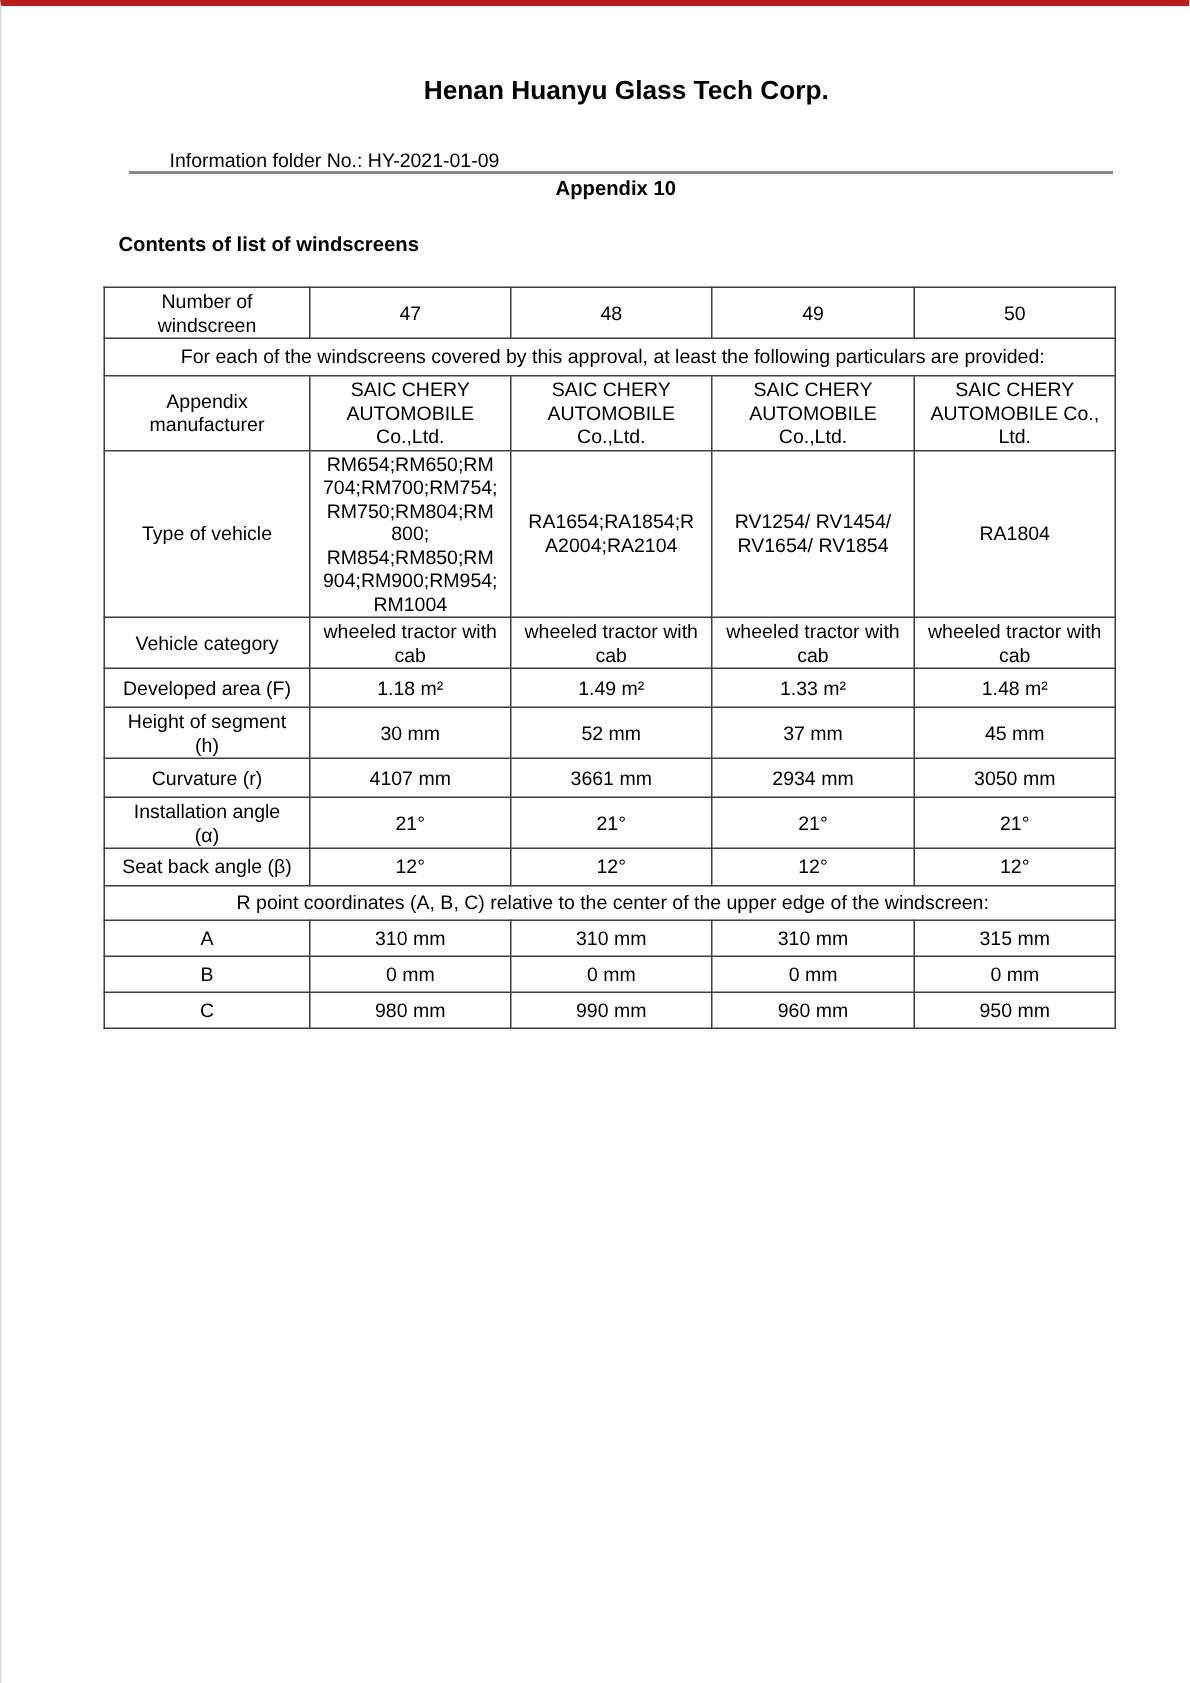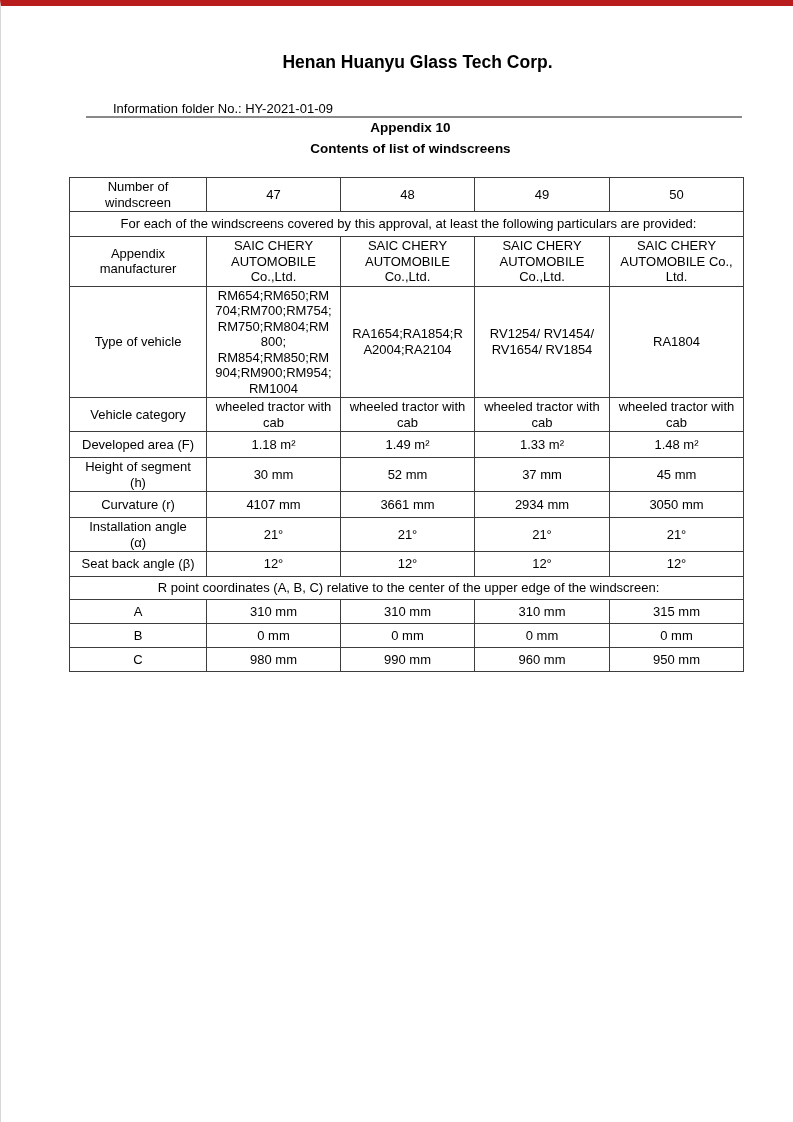--- a/index.html
+++ b/index.html
@@ -2,21 +2,21 @@
 <html><head>
 <meta charset="utf-8">
 <style>
   html,body { margin:0; padding:0; background:#ffffff; }
   .page {
     position: relative;
     width: 793px;
     height: 1122px;
     box-sizing: border-box;
     background: #ffffff;
-    border-top: 6px solid #b91c1c;
+    border-top: 4px solid #b91c1c;
     border-left: 1px solid #d8d8d8;
     font-family: "Liberation Sans", sans-serif;
     color: #000000;
     overflow: hidden;
   }
   .content { padding: 46px 51px 0 68px; }
 
   .doc-title {
     font-size: 17.5px;
     font-weight: bold;
@@ -46,24 +46,24 @@
 
   .appendix-title {
     margin-top: 2px;
     font-size: 13.5px;
     font-weight: bold;
     text-align: center;
     padding-left: 10px;
     line-height: 16px;
   }
   .appendix-subtitle {
-    margin-top: 5px;
+    margin-top: 21px;
     font-size: 13.5px;
     font-weight: bold;
-    text-align: center;
+    text-align: left;
     padding-left: 10px;
     line-height: 16px;
   }
 
   table.ws {
     margin-top: 20px;
     width: 674px;
     border-collapse: collapse;
     table-layout: fixed;
     font-size: 13px;

